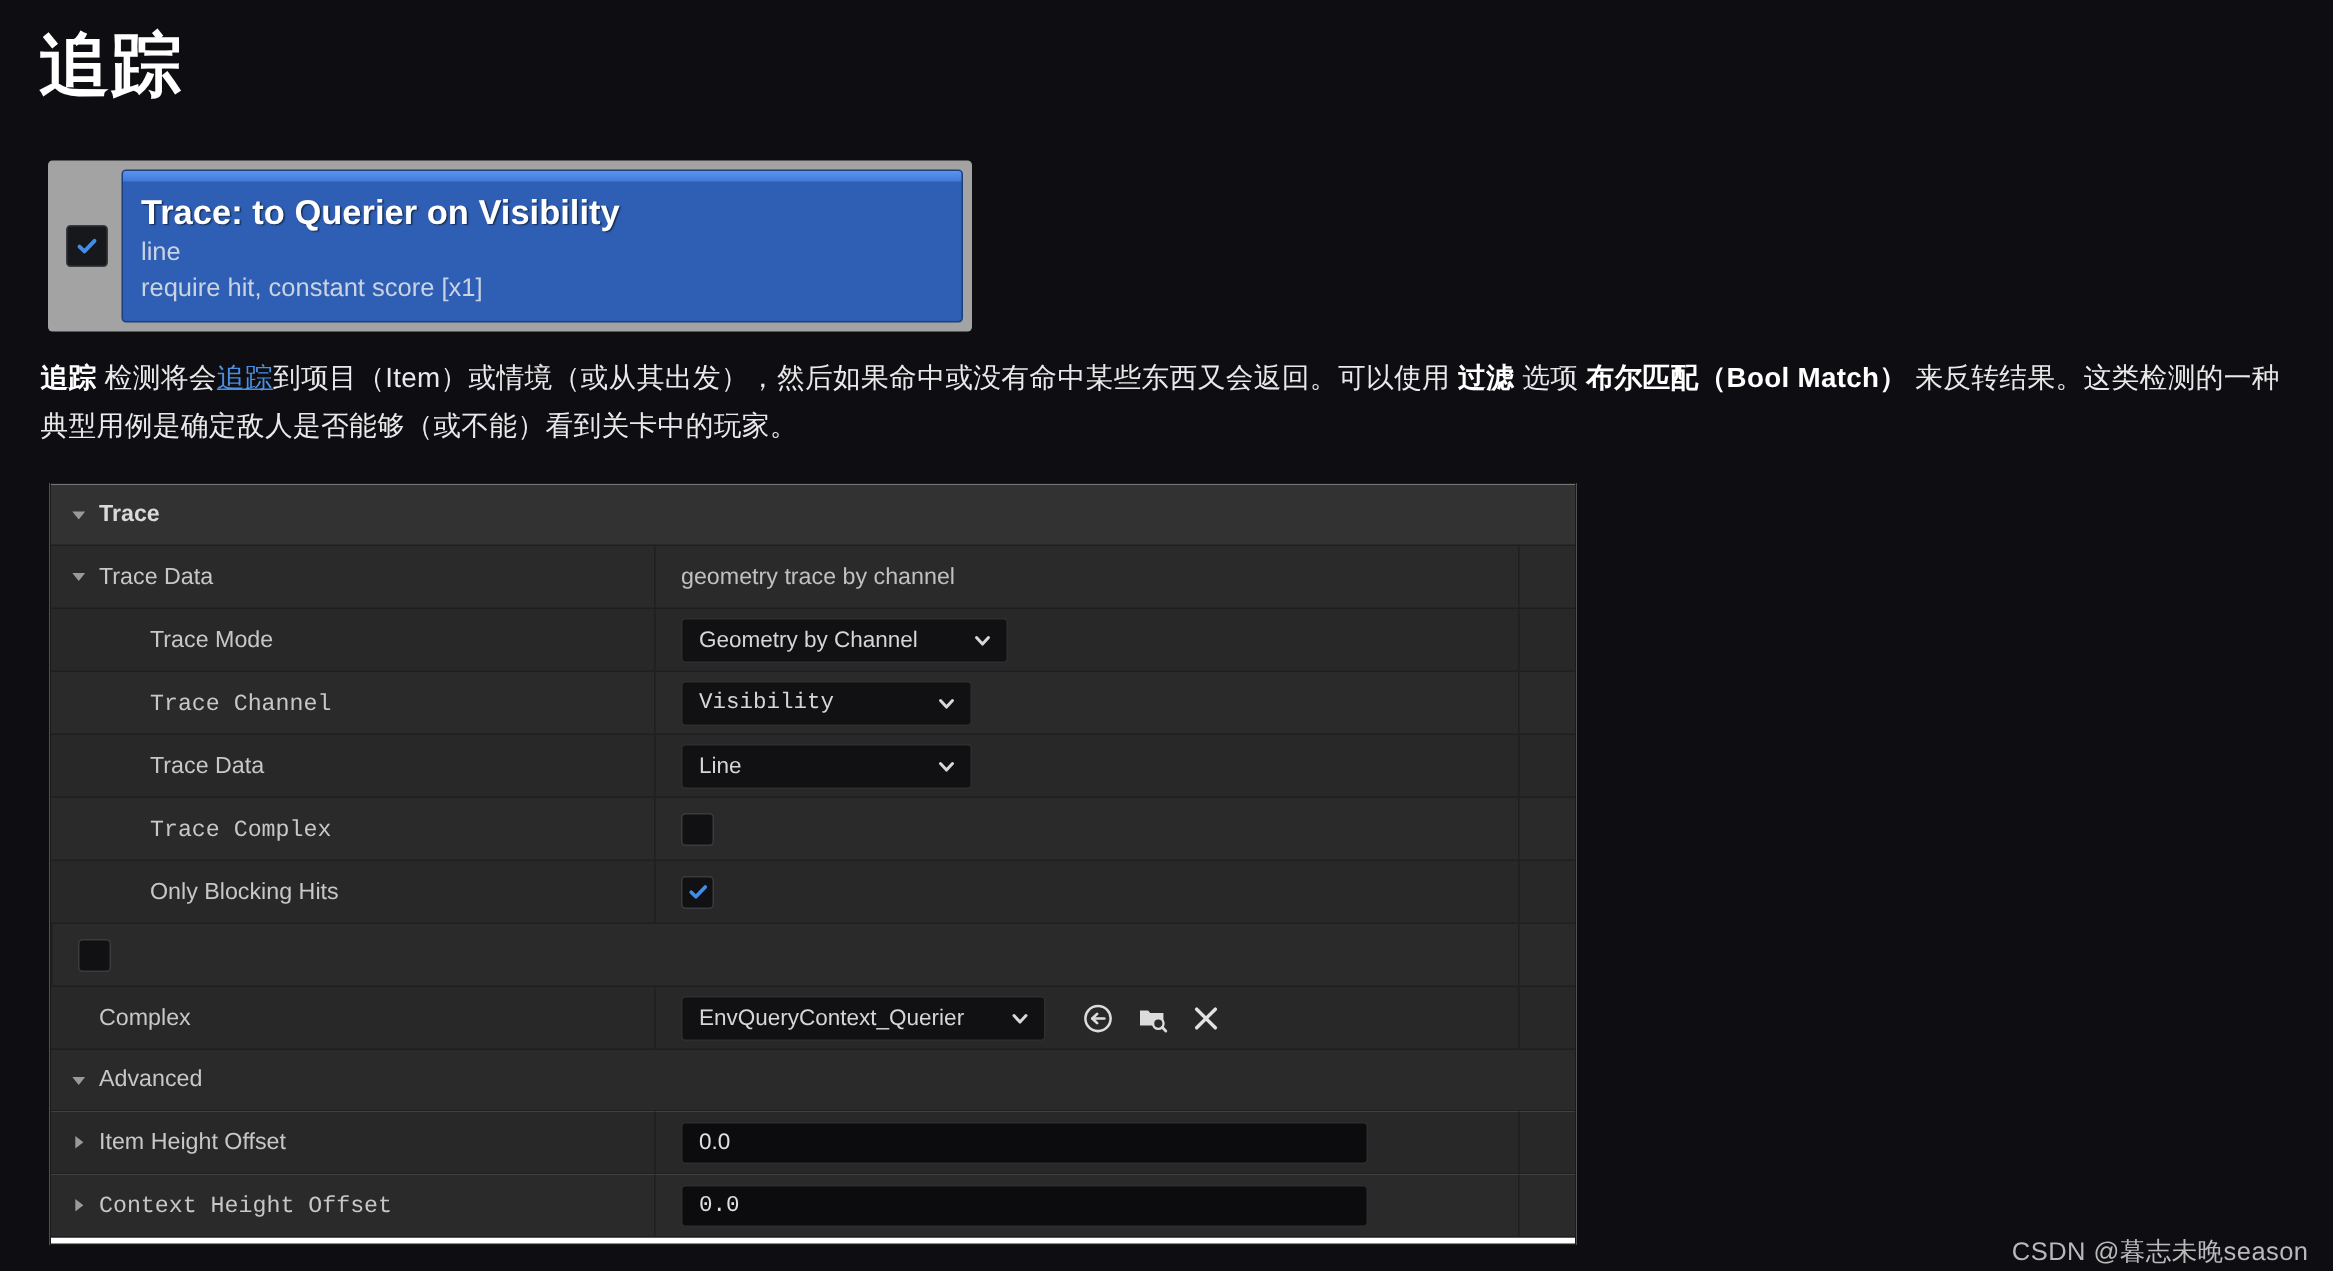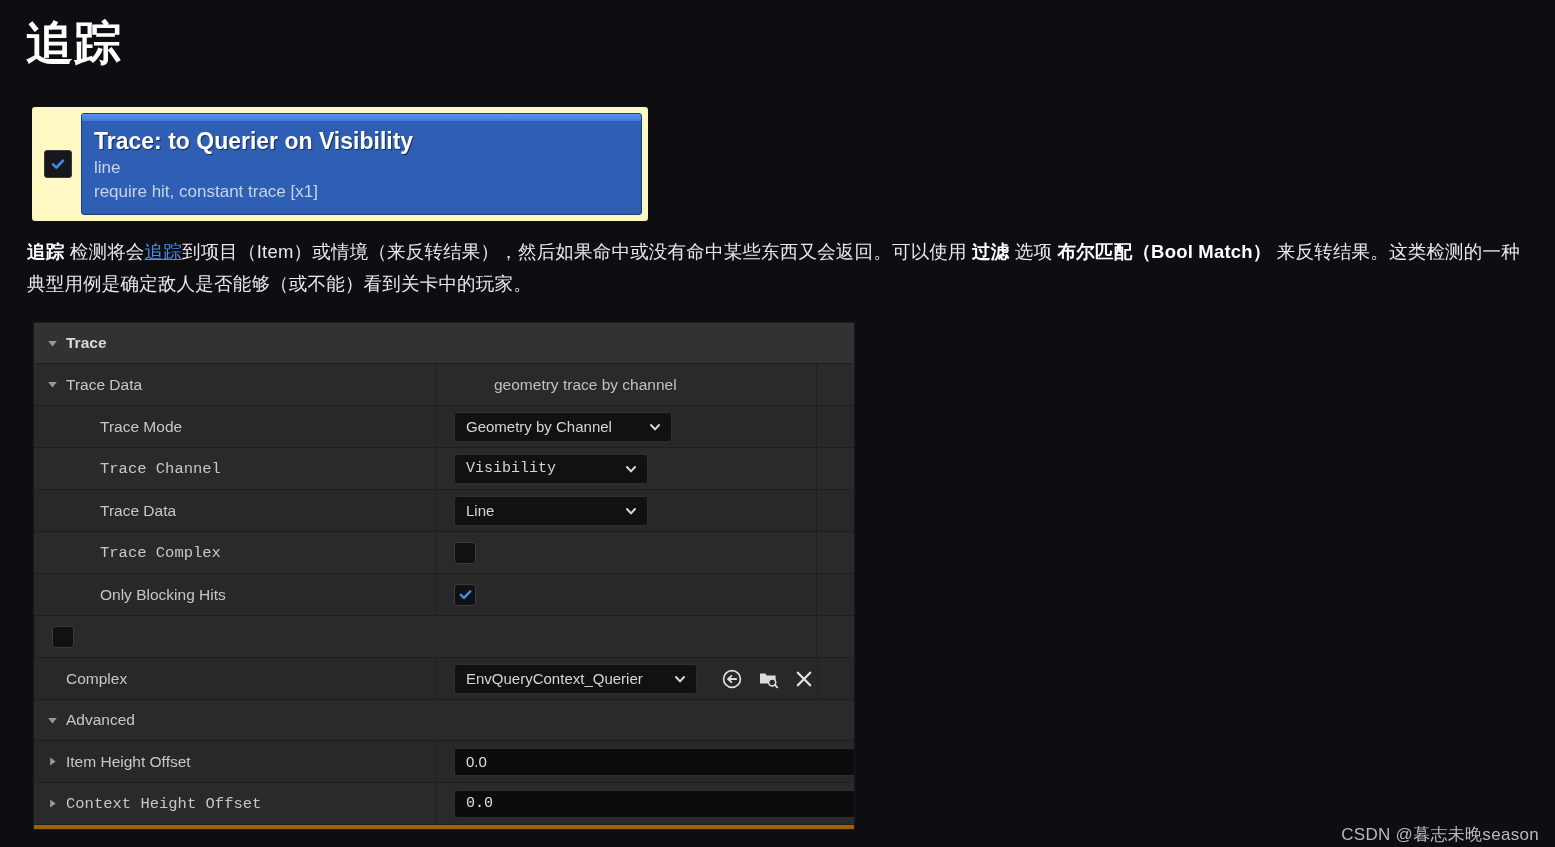--- a/index.html
+++ b/index.html
@@ -28,21 +28,21 @@
     line-height: 1.25;
   }
 
   
   .node-wrap {
     position: absolute;
     left: 32px;
     top: 107px;
     width: 616px;
     height: 114px;
-    background: #fef9c3;
+    background: #a3a3a3;
     border-radius: 3px;
     box-sizing: border-box;
     padding: 6px 6px 6px 6px;
     display: flex;
     align-items: center;
   }
   .node-check {
     width: 26px;
     height: 26px;
     background: #17181c;
@@ -104,23 +104,23 @@
   .para .lnk {
     color: #4a90e2;
     text-decoration: underline;
   }
 
   
   .panel {
     position: absolute;
     left: 33px;
     top: 322px;
-    width: 822px;
+    width: 1018px;
     height: 508px;
-    background: #a16207;
+    background: #ffffff;
     border: 1px solid #1b1b1b;
     box-sizing: border-box;
     overflow: hidden;
   }
   .row {
     display: flex;
     align-items: stretch;
     border-bottom: 1px solid #1f1f1f;
     box-sizing: border-box;
     position: relative;
@@ -194,21 +194,20 @@
     color: #c7c7c7;
     white-space: nowrap;
   }
   .lbl.bold { font-weight: 700; color: #d9d9d9; }
   .lbl.ml3 { margin-left: 32px; }
 
   .val-text {
     font-size: 15.5px;
     color: #c0c0c0;
     white-space: nowrap;
-    margin-left: 40px;
   }
 
   
   .combo {
     background: #111113;
     border: 1px solid #2e2e30;
     border-radius: 3px;
     height: 30px;
     display: inline-flex;
     align-items: center;
@@ -283,26 +282,26 @@
 <div class="node-wrap">
   <div class="node-check">
     <svg width="16" height="16" viewBox="0 0 16 16">
       <path d="M3 8.4 L6.3 11.6 L13 4.6" stroke="#3e8eed" stroke-width="2.6" fill="none" stroke-linecap="round" stroke-linejoin="round"></path>
     </svg>
   </div>
   <div class="node-body">
     <div class="node-stripe"></div>
     <div class="node-title">Trace: to Querier on Visibility</div>
     <div class="node-sub">line</div>
-    <div class="node-sub">require hit, constant trace [x1]</div>
+    <div class="node-sub">require hit, constant score [x1]</div>
   </div>
 </div>
 
 <div class="para">
-  <b>追踪</b><span> 检测将会</span><a class="lnk" href="#">追踪</a><span>到项目（Item）或情境（来反转结果），然后如果命中或没有命中某些东西又会返回。可以使用 </span><b>过滤</b><span> 选项 </span><b>布尔匹配（Bool Match）</b><span> 来反转结果。这类检测的一种典型用例是确定敌人是否能够（或不能）看到关卡中的玩家。</span>
+  <b>追踪</b><span> 检测将会</span><a class="lnk" href="#">追踪</a><span>到项目（Item）或情境（或从其出发），然后如果命中或没有命中某些东西又会返回。可以使用 </span><b>过滤</b><span> 选项 </span><b>布尔匹配（Bool Match）</b><span> 来反转结果。这类检测的一种典型用例是确定敌人是否能够（或不能）看到关卡中的玩家。</span>
 </div>
 
 <div class="panel">
 
   <div class="row cat full">
     <div class="cell-name">
       <span class="tri">
         <svg width="13" height="13" viewBox="0 0 13 13">
             <path d="M2.2 4 L10.8 4 L6.5 9.4 Z" fill="#9a9a9a"></path>
           </svg>

